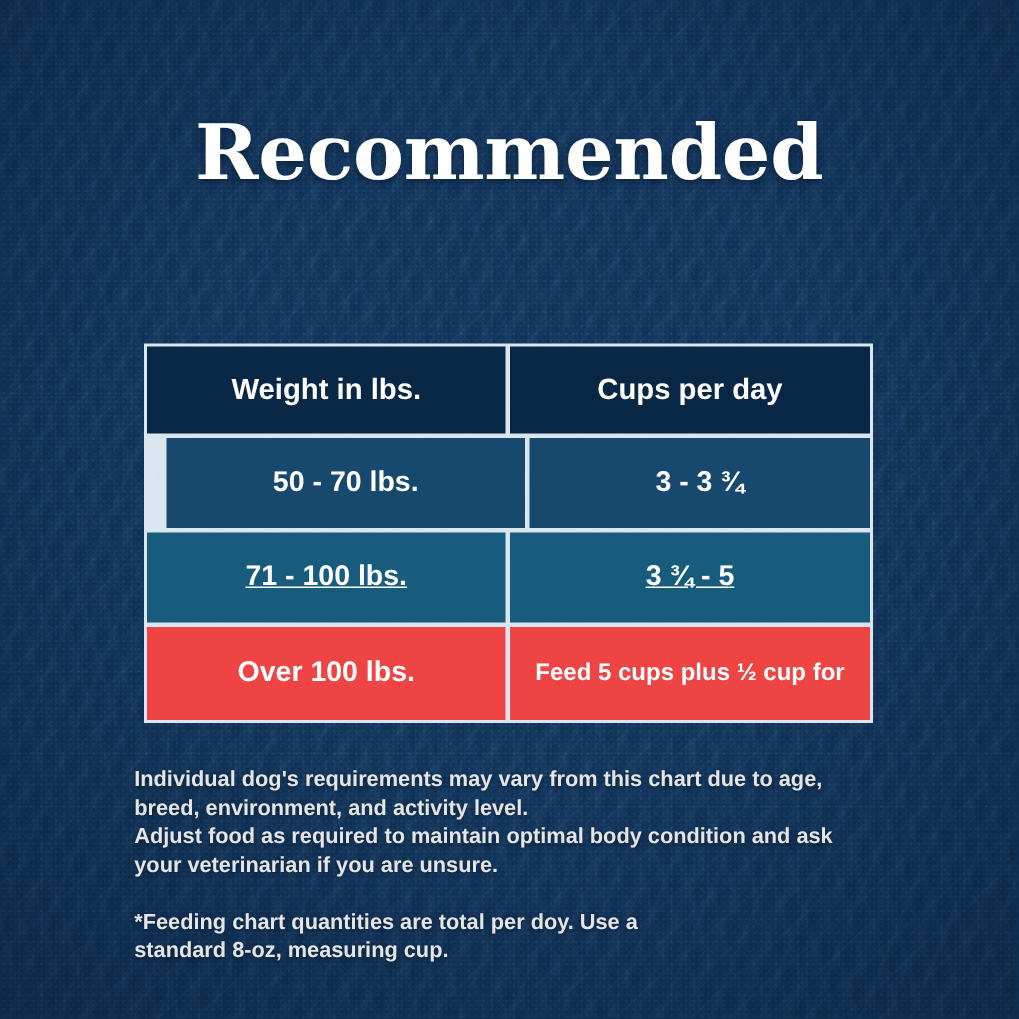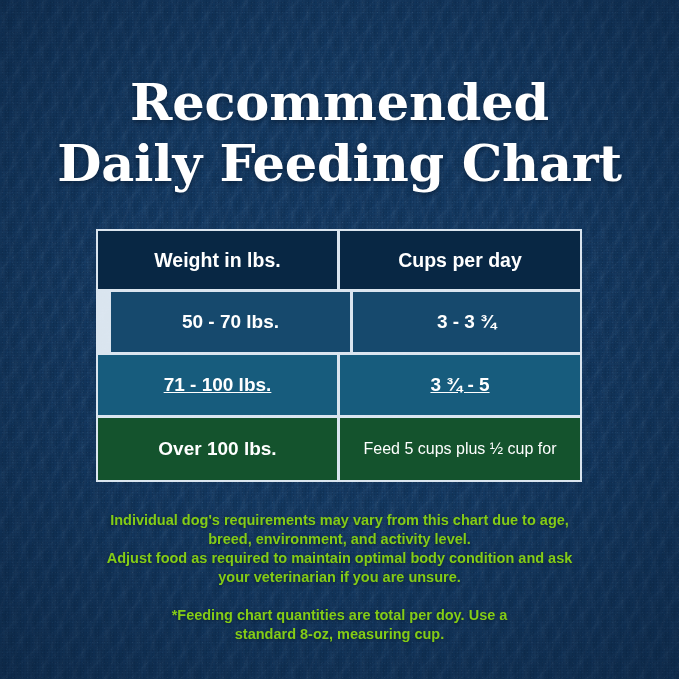--- a/index.html
+++ b/index.html
@@ -134,36 +134,36 @@
     color: #ffffff;
     box-sizing: border-box;
     padding: 0 8px;
   }
   .cell-weight { width: 239px; flex: 0 0 239px; }
   .cell-cups   { flex: 1 1 auto; }
 
   .row-header .cell { background: #082744; font-weight: bold; font-size: 19.5px; }
   .row-1 .cell { background: #16496d; font-size: 19px; font-weight: bold; }
   .row-2 .cell { background: #175c7d; font-size: 19px; font-weight: bold; text-decoration: underline; }
-  .row-3 .cell { background: #14532d; font-size: 19px; font-weight: bold; }
+  .row-3 .cell { background: #ef4444; font-size: 19px; font-weight: bold; }
 
   .row-3 .cell-weight { font-size: 19px; }
-  .row-3 .cell-cups { font-size: 16px; line-height: 20px; font-weight: normal; }
+  .row-3 .cell-cups { font-size: 16px; line-height: 20px; font-weight: bold; }
 
   .cell span { display: block; }
 
   
   .notes {
     position: absolute;
     left: 50%;
     transform: translateX(-50%);
     top: 511px;
     width: 500px;
-    text-align: center;
-    color: #84cc16;
+    text-align: left;
+    color: #e5e5e5;
     font-size: 14.5px;
     line-height: 19px;
     font-weight: bold;
     text-shadow: 0 1px 3px rgba(4,18,36,0.5);
   }
   .notes p { margin: 0; }
   .notes .para-gap { height: 19px; }
   .notes .nowrap { white-space: nowrap; }
 </style>
 </head>
@@ -173,21 +173,20 @@
 
   <div class="bg-base"></div>
   <div class="bg-streaks"></div>
   <div class="bg-speckle"></div>
   <div class="bg-vignette"></div>
 
   <div class="content">
 
     <div class="title">
       <span class="line">Recommended</span>
-      <span class="line">Daily Feeding Chart</span>
     </div>
 
     <div class="table">
 
       <div class="row row-header">
         <div class="cell cell-weight">
           <span>Weight in lbs.</span>
         </div>
         <div class="cell cell-cups">
           <span>Cups per day</span>

